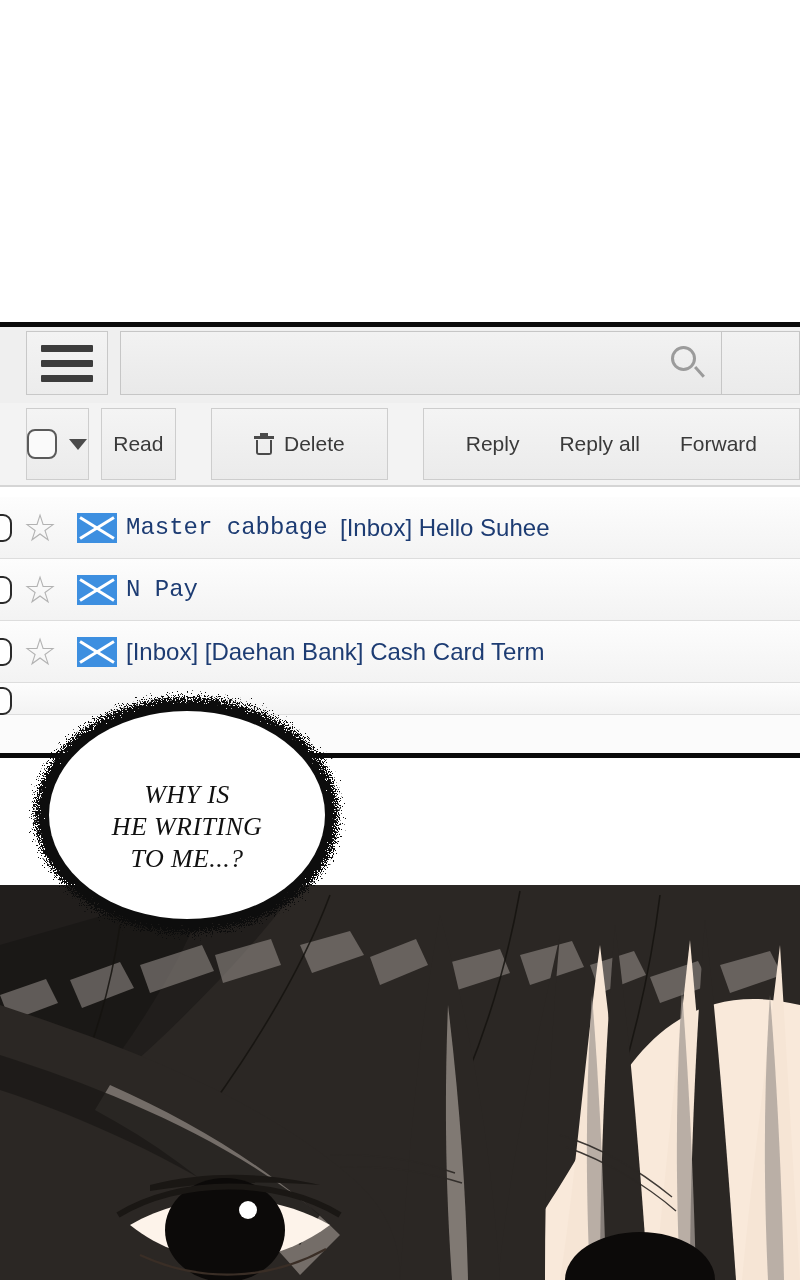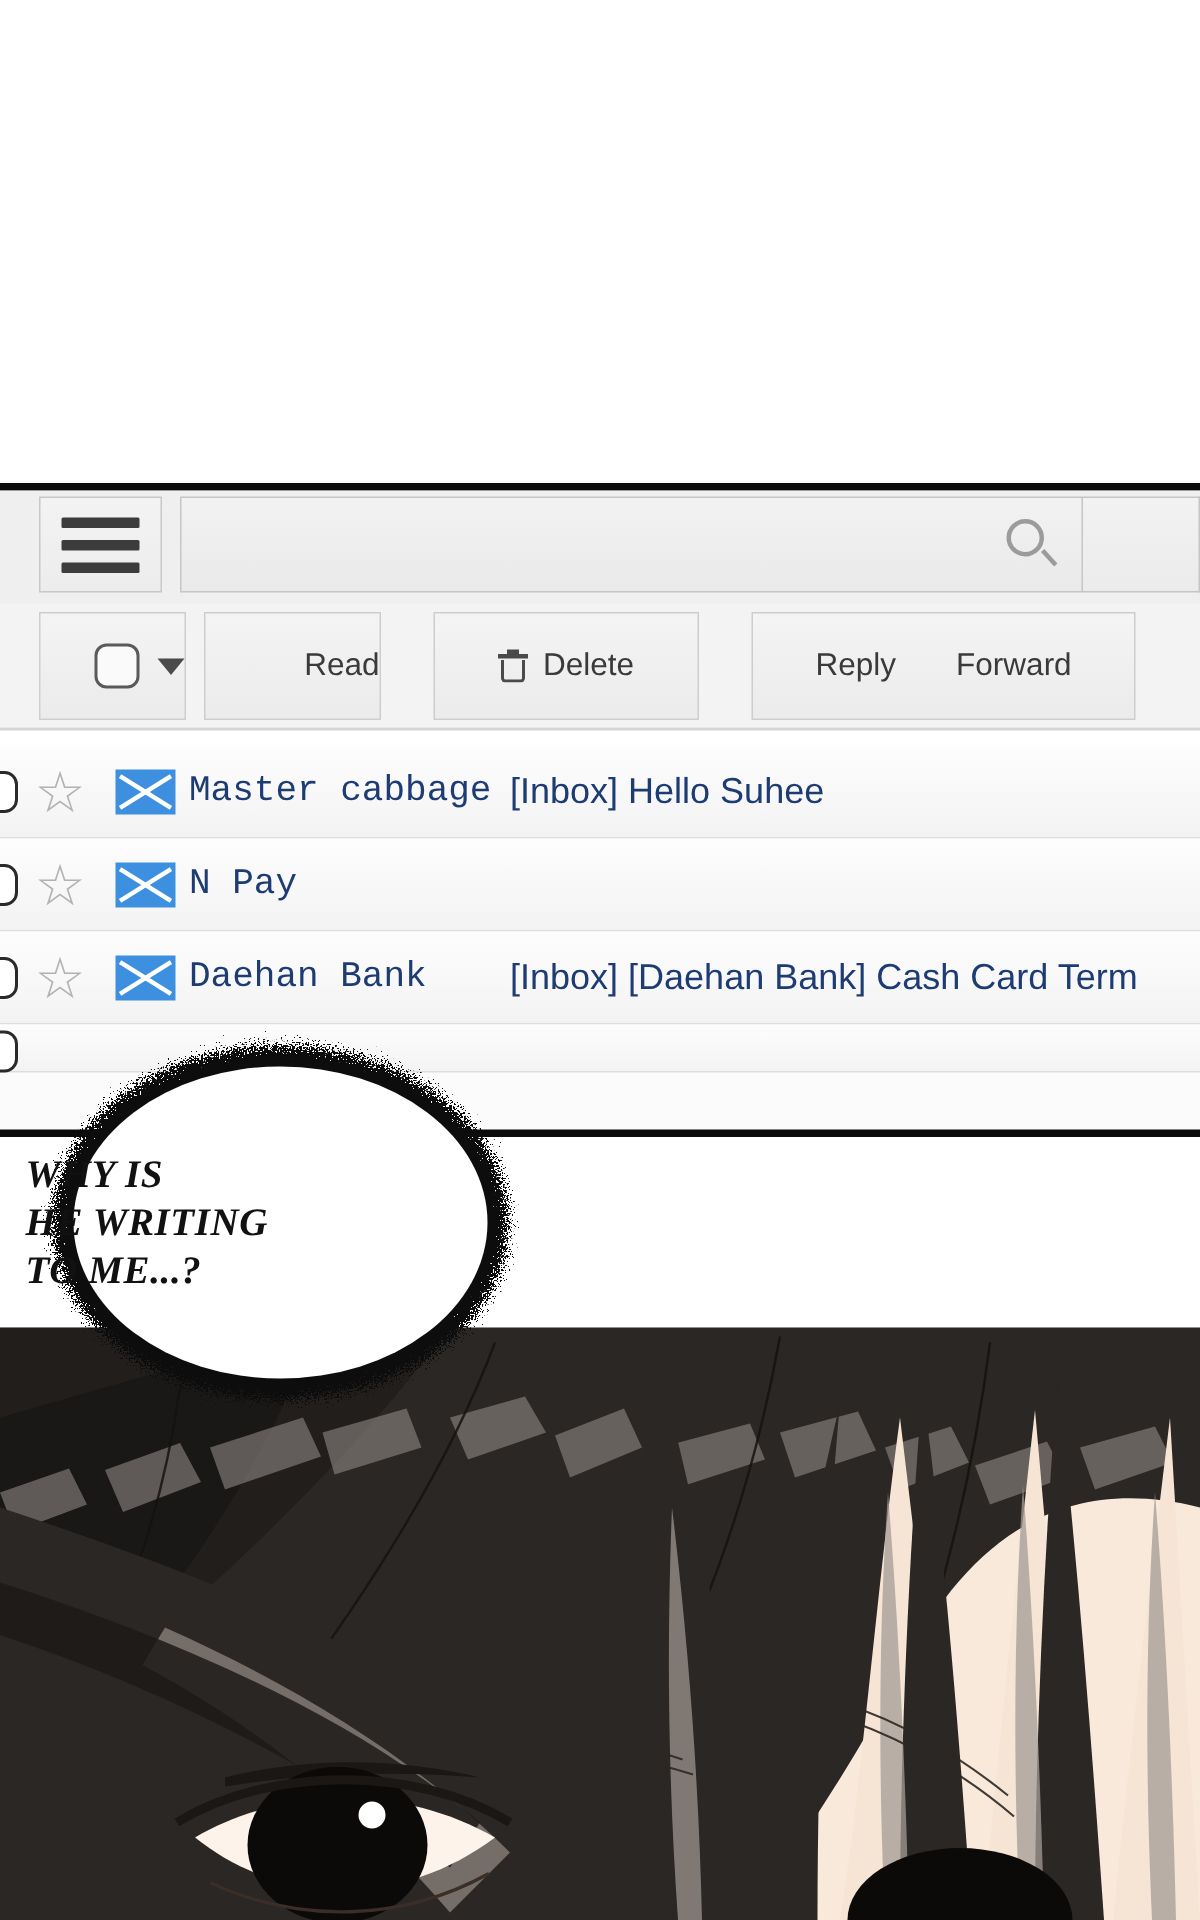--- a/index.html
+++ b/index.html
@@ -137,21 +137,21 @@
     padding-left: 26px;
     gap: 12px;
     box-sizing: border-box;
   }
   .tbtn {
     border: 1px solid #cdcdcd;
     background: linear-gradient(#f4f4f4, #ebebeb);
     height: 72px;
     display: flex;
     align-items: center;
-    justify-content: flex-end;
+    justify-content: center;
     box-sizing: border-box;
     font-size: 21px;
     color: #3a3a3a;
     font-family: "Liberation Sans", sans-serif;
     white-space: nowrap;
   }
   .tbtn.select-all {
     width: 98px;
     gap: 12px;
   }
@@ -319,30 +319,30 @@
     position: absolute;
     left: 17px;
     top: 682px;
     width: 340px;
     height: 266px;
     z-index: 40;
   }
   .bubble svg { display: block; }
   .bubble-text {
     position: absolute;
-    left: 0; top: 0;
+    left: 0; top: 12px;
     width: 340px; height: 266px;
     display: flex;
     flex-direction: column;
-    align-items: flex-start;
+    align-items: center;
     justify-content: center;
     gap: 2px;
     font-family: "Liberation Serif", serif;
     font-style: italic;
-    font-weight: 700;
+    font-weight: 400;
     font-size: 26px;
     color: #111111;
     letter-spacing: 0.4px;
     text-align: center;
     pointer-events: none;
   }
 
   
   .art {
     position: absolute;
@@ -402,20 +402,23 @@
         </span>
         <span>Delete</span>
       </div>
     </div>
 
     <div class="tbtn group">
       <div class="item">
         <span>Reply</span>
       </div>
       <div class="item">
+        <span>Reply all</span>
+      </div>
+      <div class="item">
         <span>Forward</span>
       </div>
     </div>
   </div>
 
   <div class="list-divider"></div>
 
   <div class="mail-list">
 
     <div class="mail-row">
@@ -448,21 +451,20 @@
     <div class="mail-row">
       <div class="cell-check">
         <span class="row-cb"></span>
       </div>
       <div class="cell-star">
         <span class="star-icon">☆</span>
       </div>
       <div class="cell-env">
         <span class="env-icon"></span>
       </div>
-      <div class="cell-sender">Daehan Bank</div>
       <div class="cell-subject">[Inbox] [Daehan Bank] Cash Card Term</div>
     </div>
 
     <div class="mail-row partial">
       <div class="cell-check">
         <span class="row-cb"></span>
       </div>
     </div>
 
   </div>

